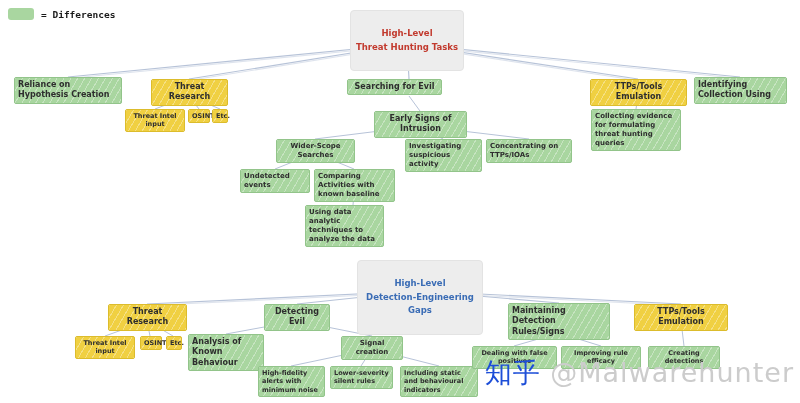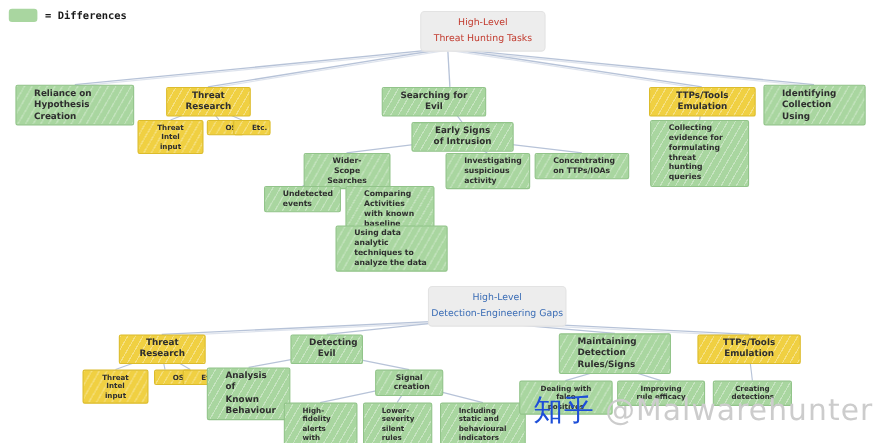--- a/index.html
+++ b/index.html
@@ -3,39 +3,39 @@
 <meta charset="utf-8">
 <style>
   html,body { margin:0; padding:0; }
   body {
     width:800px; height:403px; background:#ffffff; position:relative;
     font-family:"DejaVu Sans", sans-serif; overflow:hidden;
   }
   svg.lines { position:absolute; left:0; top:0; z-index:1; }
   .node {
     position:absolute; z-index:2; box-sizing:border-box;
-    padding:2px 16px; font-weight:bold; color:#2e2e2e; line-height:1.3;
+    padding:2px 3px; font-weight:bold; color:#2e2e2e; line-height:1.3;
     border-radius:2px;
   }
   .green {
     background-color:#a9d6a0; border:1px solid #92c48a;
     background-image:repeating-linear-gradient(120deg, rgba(255,255,255,0.35) 0px, rgba(255,255,255,0.35) 1px, transparent 1px, transparent 6px);
   }
   .yellow {
     background-color:#f0d042; border:1px solid #dcbc2c;
     background-image:repeating-linear-gradient(120deg, rgba(255,255,255,0.35) 0px, rgba(255,255,255,0.35) 1px, transparent 1px, transparent 6px);
   }
   .f8 { font-size:8px; }
   .f7 { font-size:7px; }
   .f65 { font-size:6.5px; }
   .center { text-align:center; }
   .root {
     position:absolute; z-index:2; box-sizing:border-box;
     background:#ededed; border:1px solid #e3e3e3; border-radius:4px;
-    text-align:center; padding:4px 2px; font-weight:normal; font-size:8.5px; line-height:1.6;margin-left:32px;
+    text-align:center; padding:16px 2px; font-weight:bold; font-size:8.5px; line-height:1.6;
   }
   .root.t1 { color:#c23a2e; }
   .root.t2 { color:#3a6cb5; }
   .legend { position:absolute; left:8px; top:8px; z-index:3; }
   .legend-row { display:flex; align-items:center; margin-bottom:5px; }
   .swatch { width:26px; height:12px; border-radius:3px; display:inline-block; }
   .swatch-green { background:#a9d6a0; }
   .swatch-yellow { background:#f0d042; }
   .legend-label {
     margin-left:7px; font-family:"DejaVu Sans Mono", monospace;
@@ -124,21 +124,21 @@
 <div class="node green f8" style="left:14px;top:77px;width:108px">Reliance on Hypothesis Creation</div>
 <div class="node yellow f8 center" style="left:151px;top:79px;width:77px">Threat Research</div>
 <div class="node yellow f65 center" style="left:125px;top:109px;width:60px">Threat Intel input</div>
 <div class="node yellow f65 center" style="left:188px;top:109px;width:22px">OSINT</div>
 <div class="node yellow f65 center" style="left:212px;top:109px;width:16px">Etc.</div>
 <div class="node green f8 center" style="left:347px;top:79px;width:95px">Searching for Evil</div>
 <div class="node green f8 center" style="left:374px;top:111px;width:93px">Early Signs of Intrusion</div>
 <div class="node green f7 center" style="left:276px;top:139px;width:79px">Wider-Scope Searches</div>
 <div class="node green f7" style="left:240px;top:169px;width:70px">Undetected events</div>
 <div class="node green f7" style="left:314px;top:169px;width:81px">Comparing Activities with known baseline</div>
-<div class="node green f7" style="left:305px;top:205px;width:102px">Using data analytic techniques to analyze the data</div>
+<div class="node green f7" style="left:305px;top:205px;width:79px">Using data analytic techniques to analyze the data</div>
 <div class="node green f7" style="left:405px;top:139px;width:77px">Investigating suspicious activity</div>
 <div class="node green f7" style="left:486px;top:139px;width:86px">Concentrating on TTPs/IOAs</div>
 <div class="node yellow f8 center" style="left:590px;top:79px;width:97px">TTPs/Tools Emulation</div>
 <div class="node green f7" style="left:591px;top:109px;width:90px">Collecting evidence for formulating threat hunting queries</div>
 <div class="node green f8" style="left:694px;top:77px;width:93px">Identifying Collection Using</div>
 
 <div class="root t2" style="left:357px;top:260px;width:126px">
   <div>High-Level</div>
   <div>Detection-Engineering Gaps</div>
 </div>

